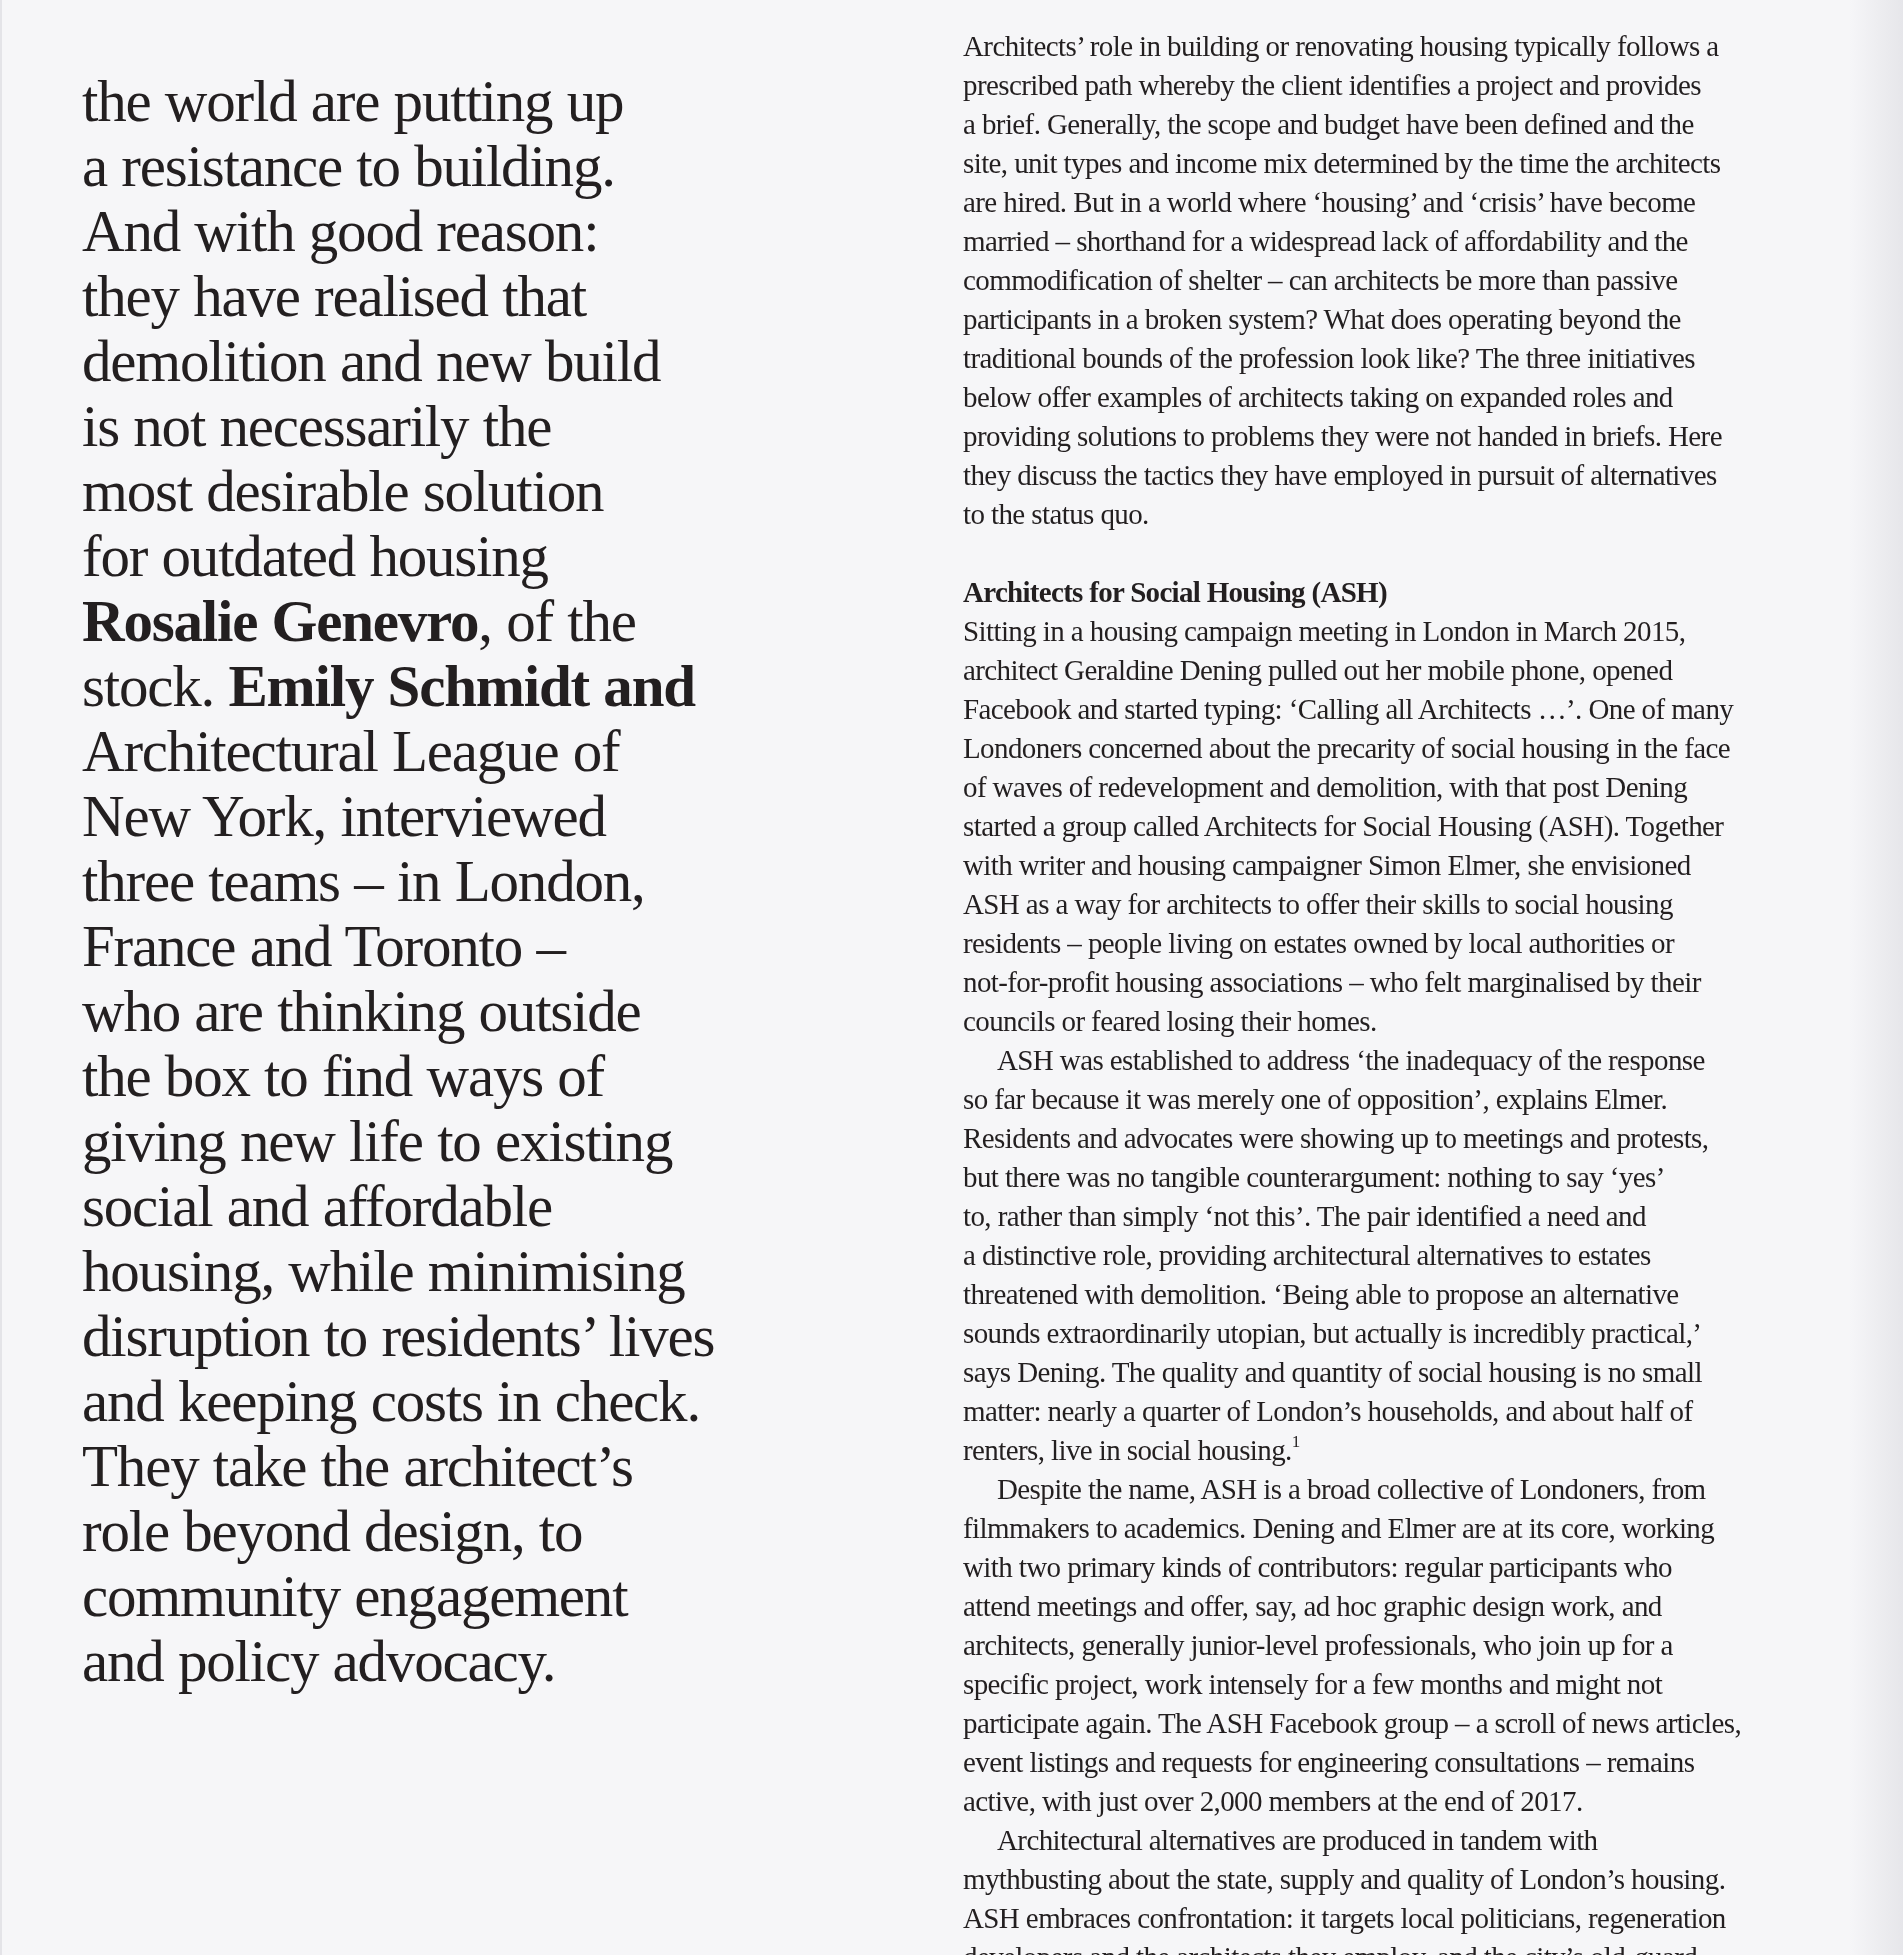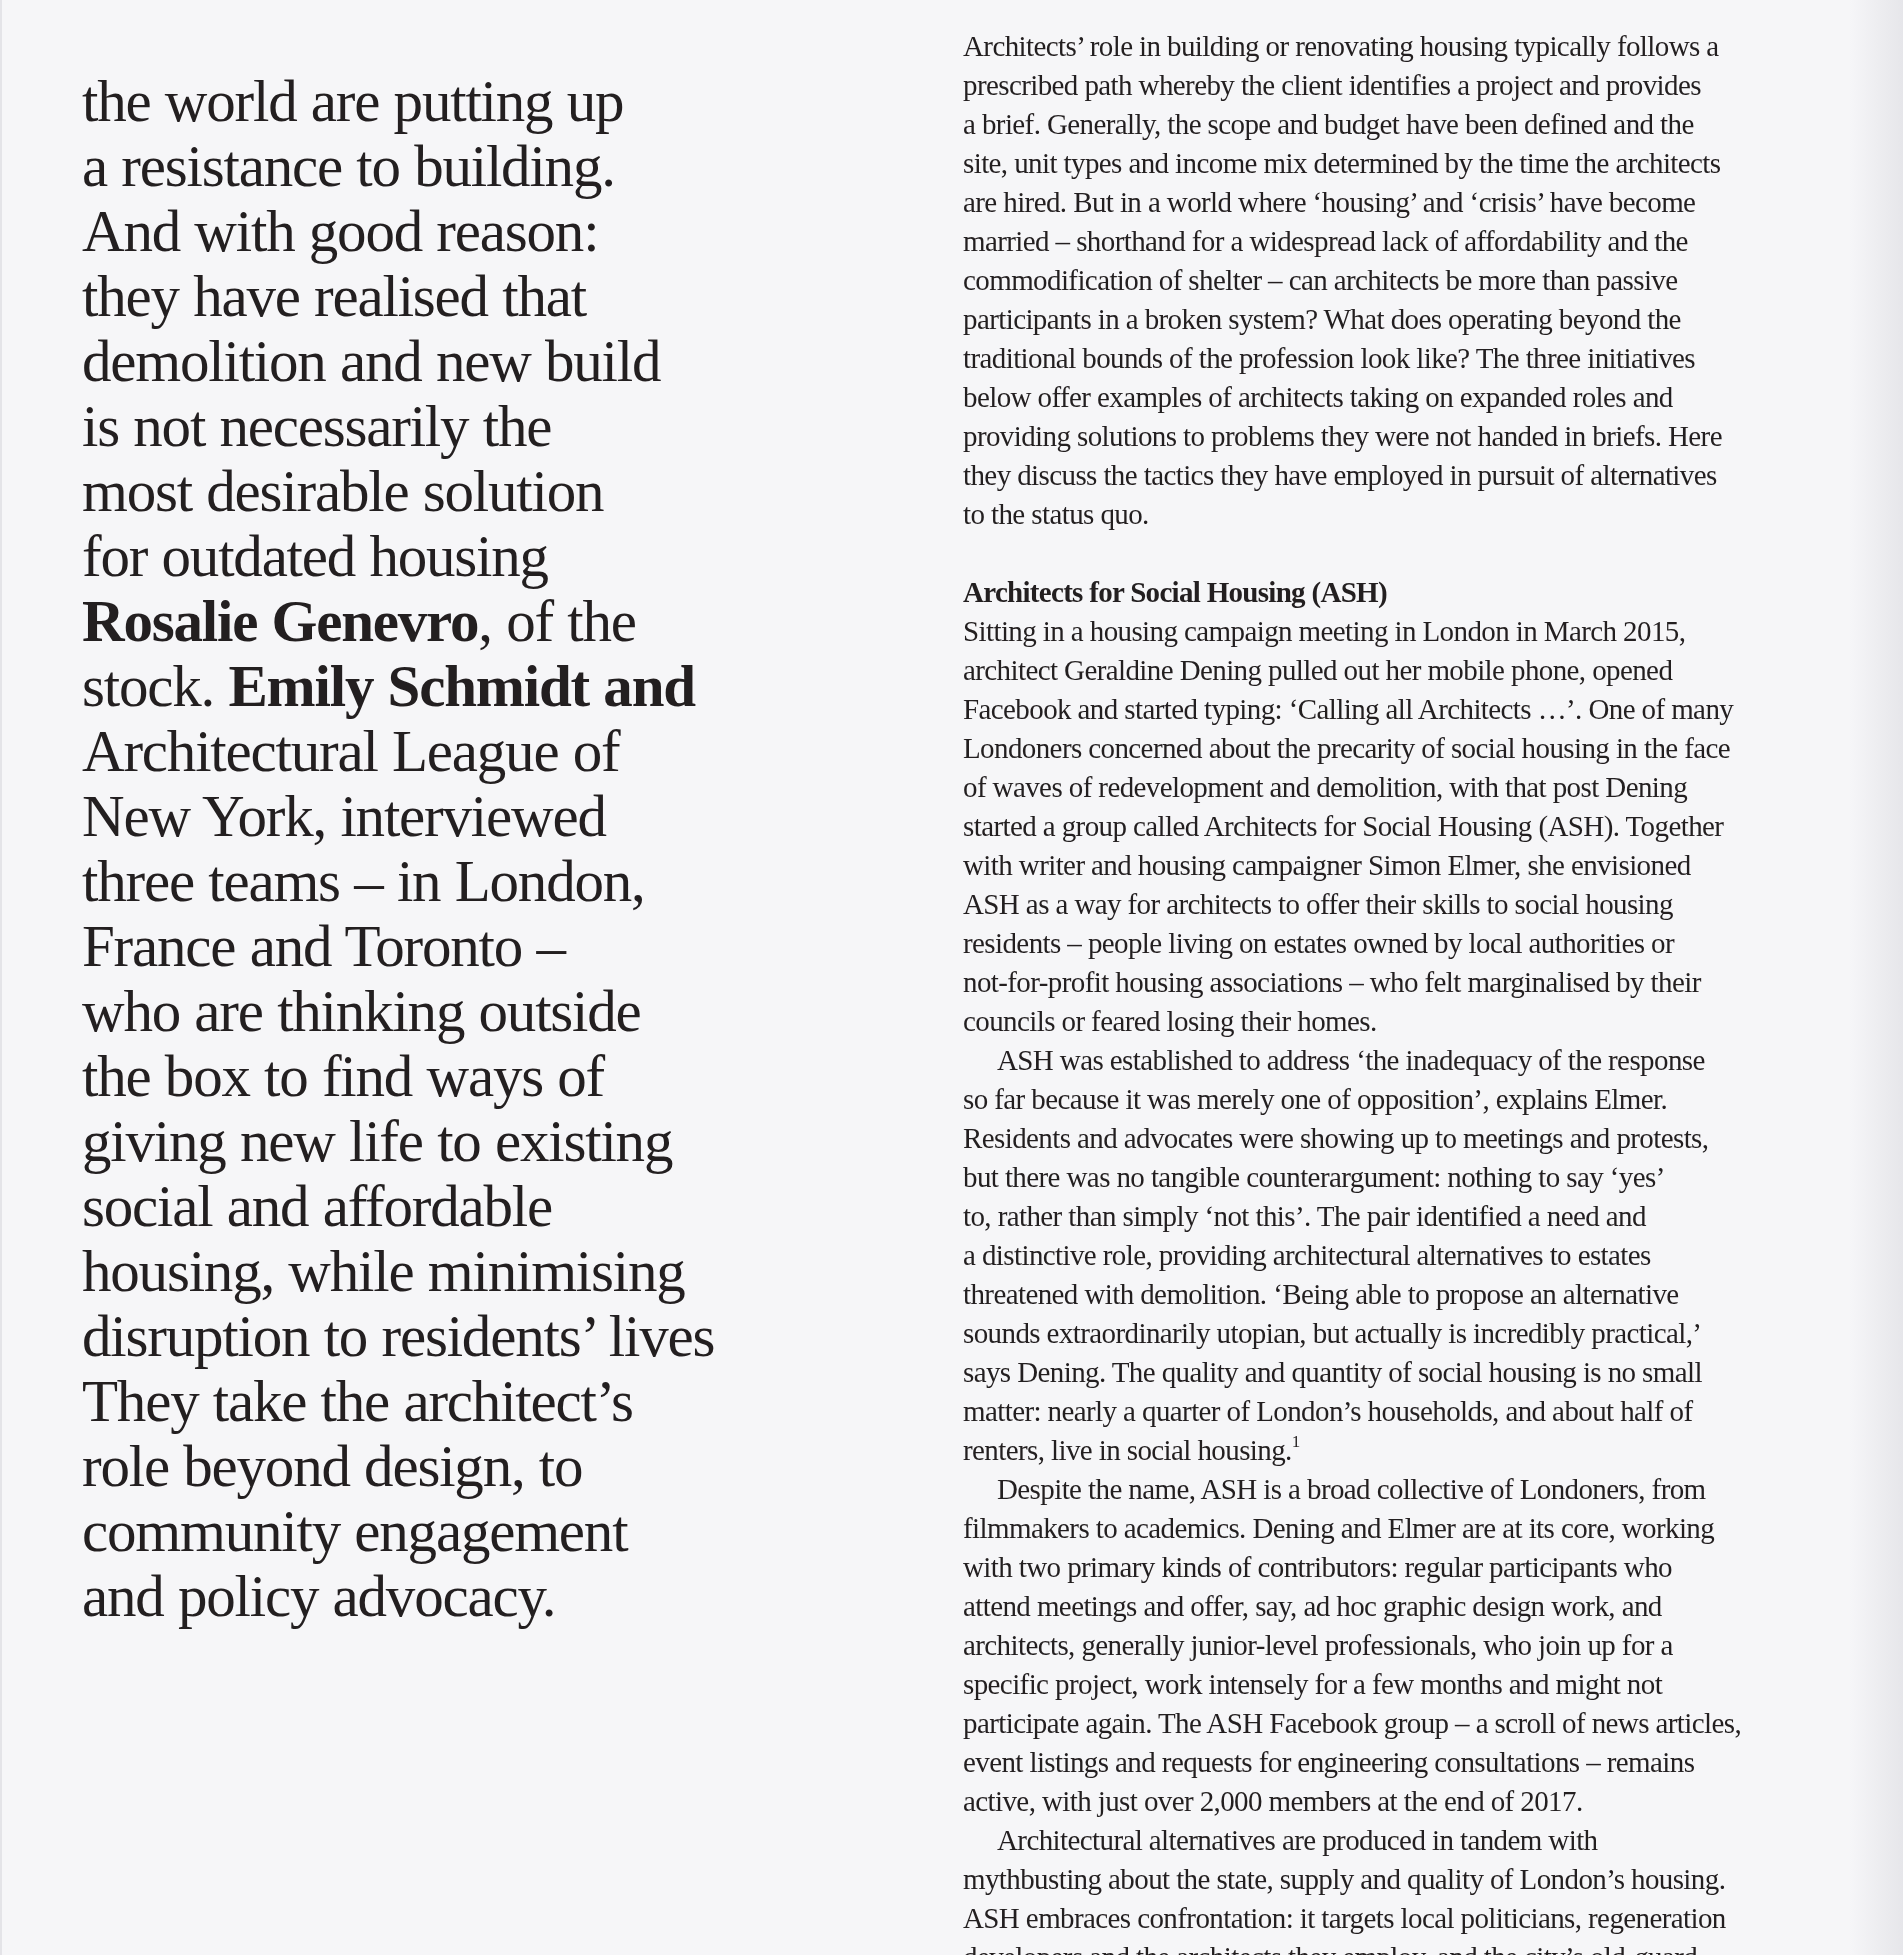--- a/index.html
+++ b/index.html
@@ -102,20 +102,21 @@
   <span class="line">Architectural League of</span>
   <span class="line">New York, interviewed</span>
   <span class="line">three teams – in London,</span>
   <span class="line">France and Toronto –</span>
   <span class="line">who are thinking outside</span>
   <span class="line">the box to find ways of</span>
   <span class="line">giving new life to existing</span>
   <span class="line">social and affordable</span>
   <span class="line">housing, while minimising</span>
   <span class="line">disruption to residents’ lives</span>
+  <span class="line">and keeping costs in check.</span>
   <span class="line">They take the architect’s</span>
   <span class="line">role beyond design, to</span>
   <span class="line">community engagement</span>
   <span class="line">and policy advocacy.</span>
 </div>
 
 <div class="body-col">
   <div>
     <span class="line">Architects’ role in building or renovating housing typically follows a</span>
     <span class="line">prescribed path whereby the client identifies a project and provides</span>

